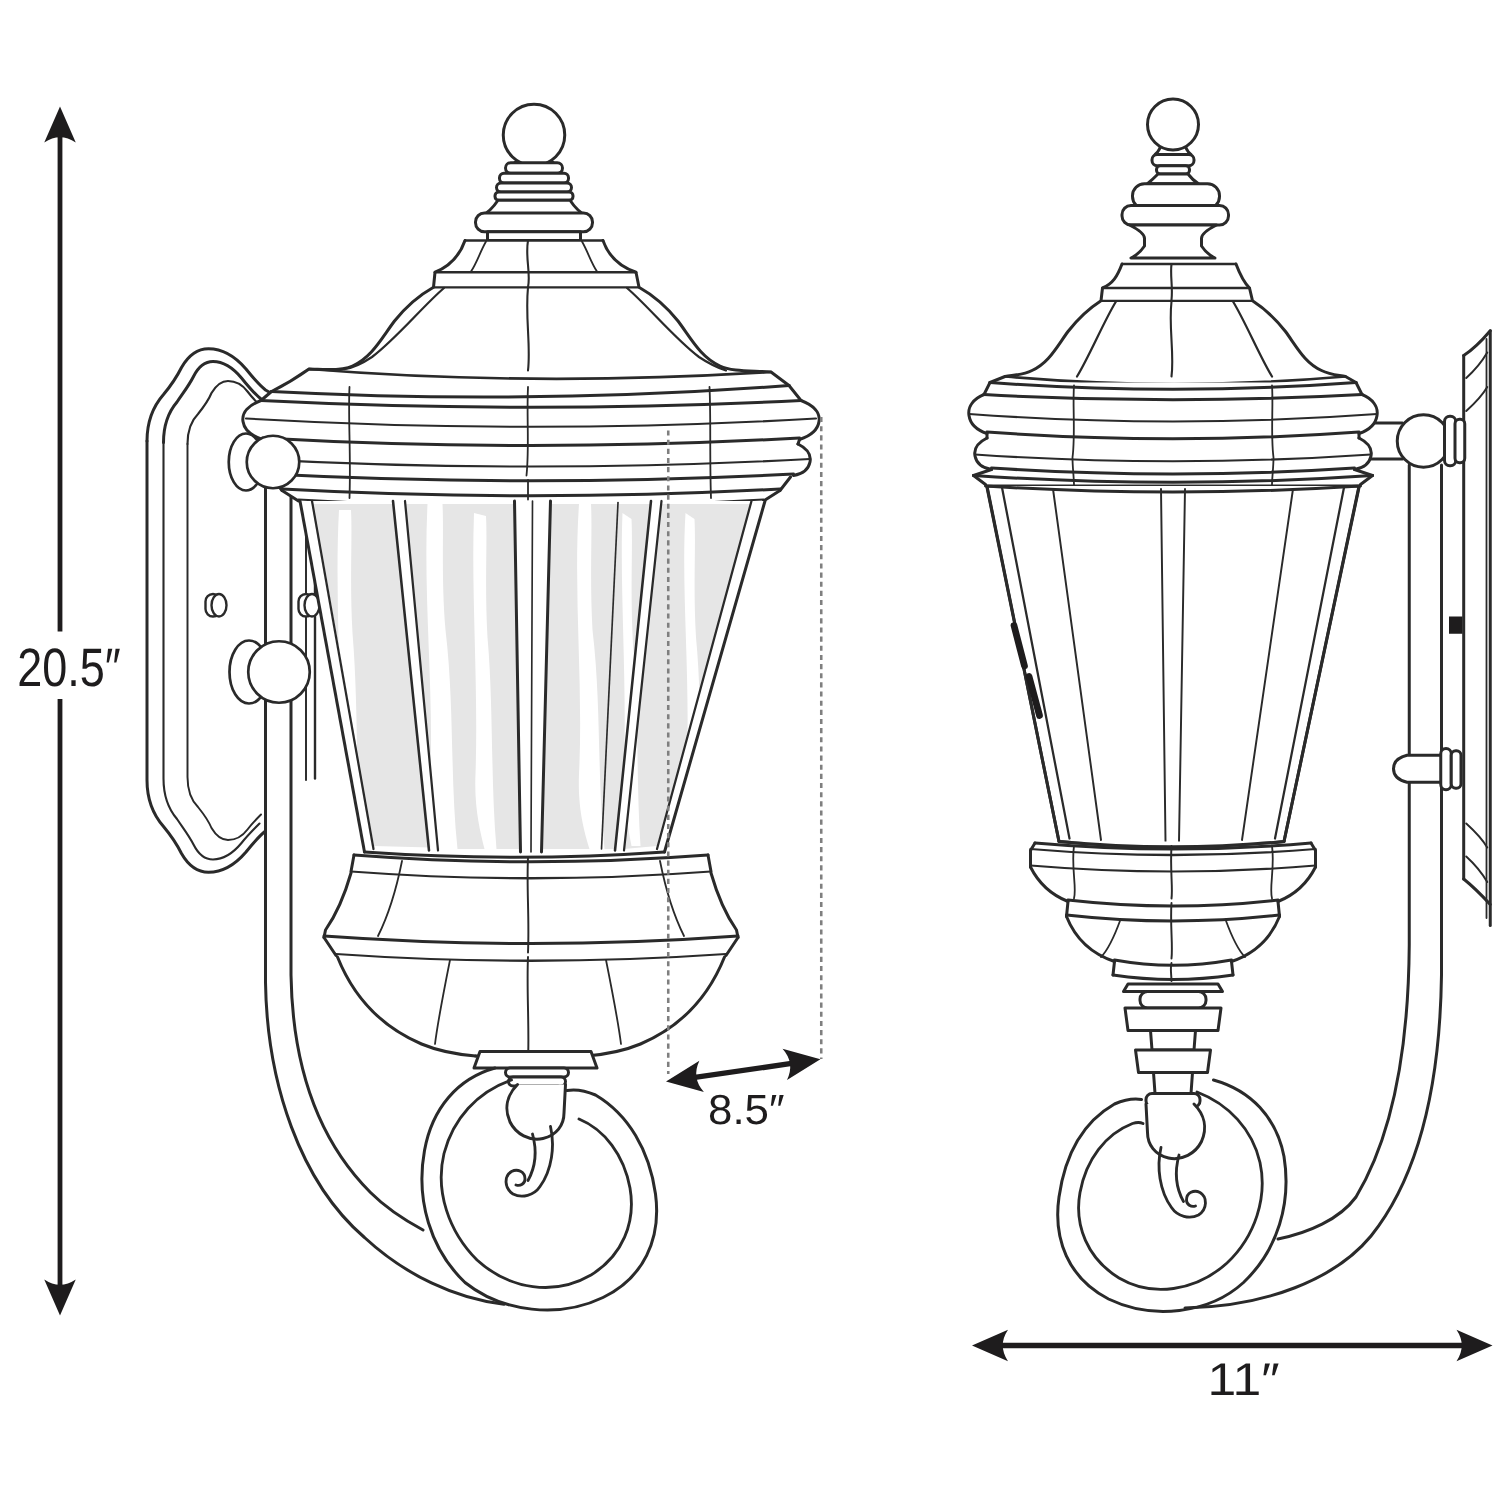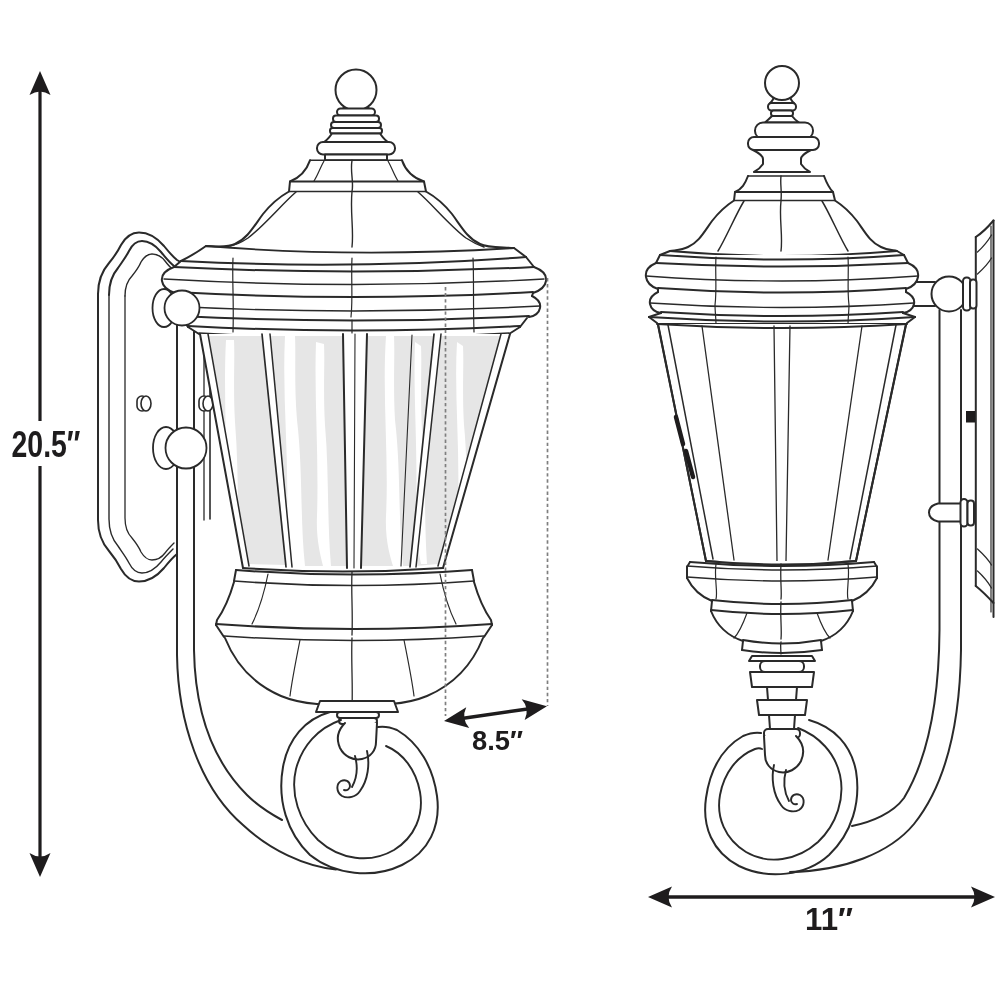--- a/index.html
+++ b/index.html
@@ -1,16 +1,16 @@
 <!DOCTYPE html>
 <html><head>
 <meta charset="utf-8">
 <style>
   html,body{margin:0;padding:0;background:#ffffff;}
-  .wrap{width:1000px;height:1000px;position:relative;background:#22c55e;overflow:hidden;font-weight:bold;}
+  .wrap{width:1000px;height:1000px;position:relative;background:#22c55e;overflow:hidden;}
   text{font-family:"Liberation Sans",sans-serif;fill:#1e1c1d;}
 </style>
 </head>
 <body>
 <div class="wrap">
 <svg width="1000" height="1000" viewBox="0 0 1000 1000" xmlns="http://www.w3.org/2000/svg">
 <defs>
 <g id="arrowhead">
   <path d="M0,0 L-10.5,24 Q0,17 10.5,24 Z" fill="#1e1c1d" stroke="none"></path>
 </g>

